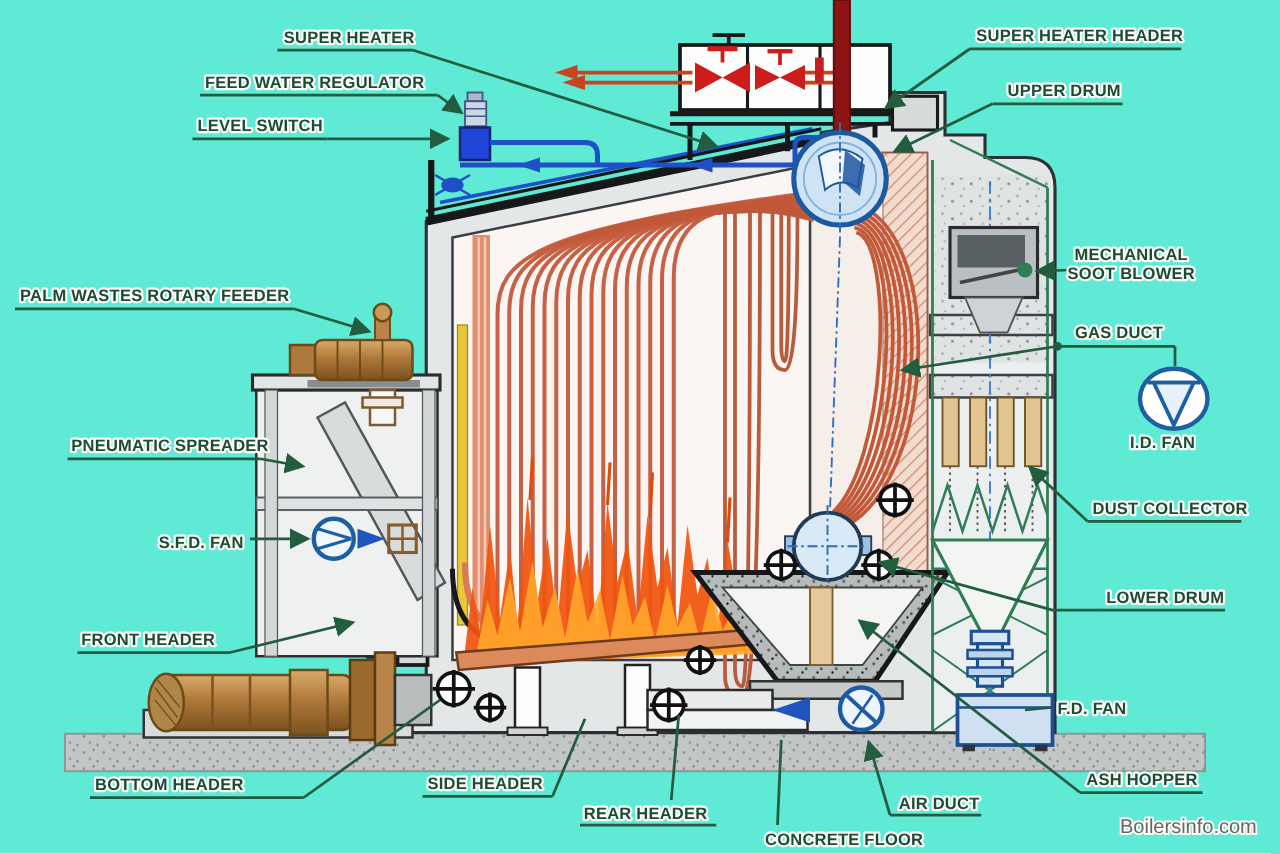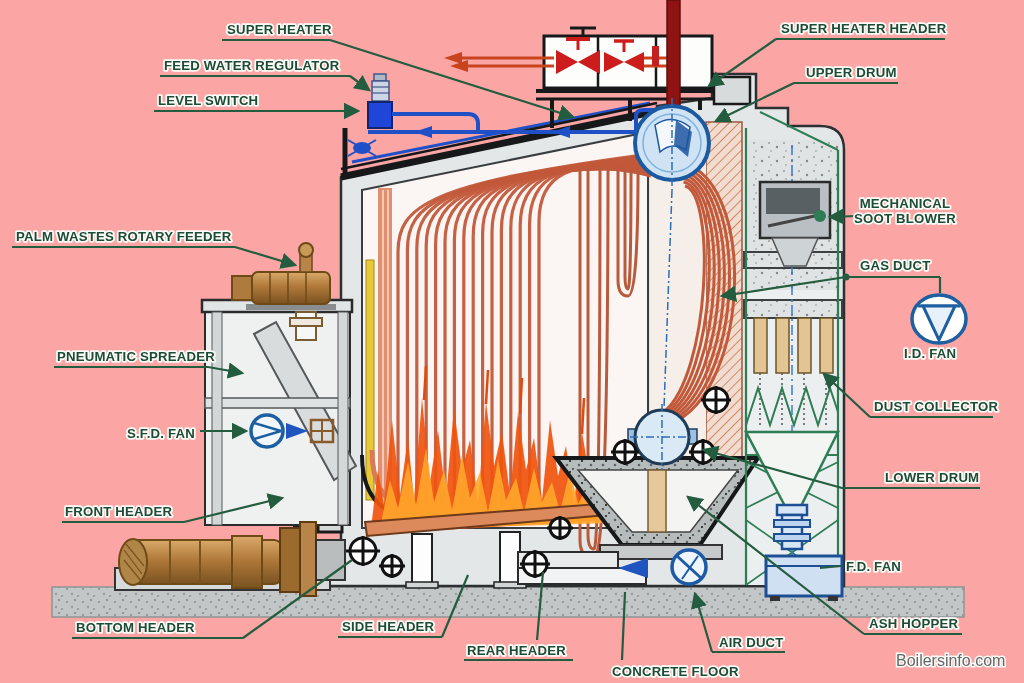--- a/index.html
+++ b/index.html
@@ -1,16 +1,16 @@
 <!DOCTYPE html>
 <html><head>
 <meta charset="utf-8">
 <style>
   html,body{margin:0;padding:0;background:#ffffff;}
-  #stage{position:relative;width:1024px;height:683px;background:#fca5a5;overflow:hidden;
+  #stage{position:relative;width:1024px;height:683px;background:#5eead4;overflow:hidden;
          font-family:"Liberation Sans",sans-serif;}
   svg{position:absolute;left:0;top:0;}
   .lbl{font:700 13.2px "Liberation Sans",sans-serif;fill:#1c4c35;letter-spacing:.2px;
        paint-order:stroke;stroke:#fbfbf7;stroke-width:3.5px;stroke-linejoin:round;}
   .lblc{text-anchor:middle;}
   .wm{font:400 16px "Liberation Sans",sans-serif;fill:#63676a;paint-order:stroke;
       stroke:#fbfbf7;stroke-width:3px;}
   .leader{stroke:#235c3e;stroke-width:2.2;fill:none;}
   .uline{stroke:#235c3e;stroke-width:2.2;}
   .copper2{stroke:#b85a3c;stroke-width:3;fill:none;}

